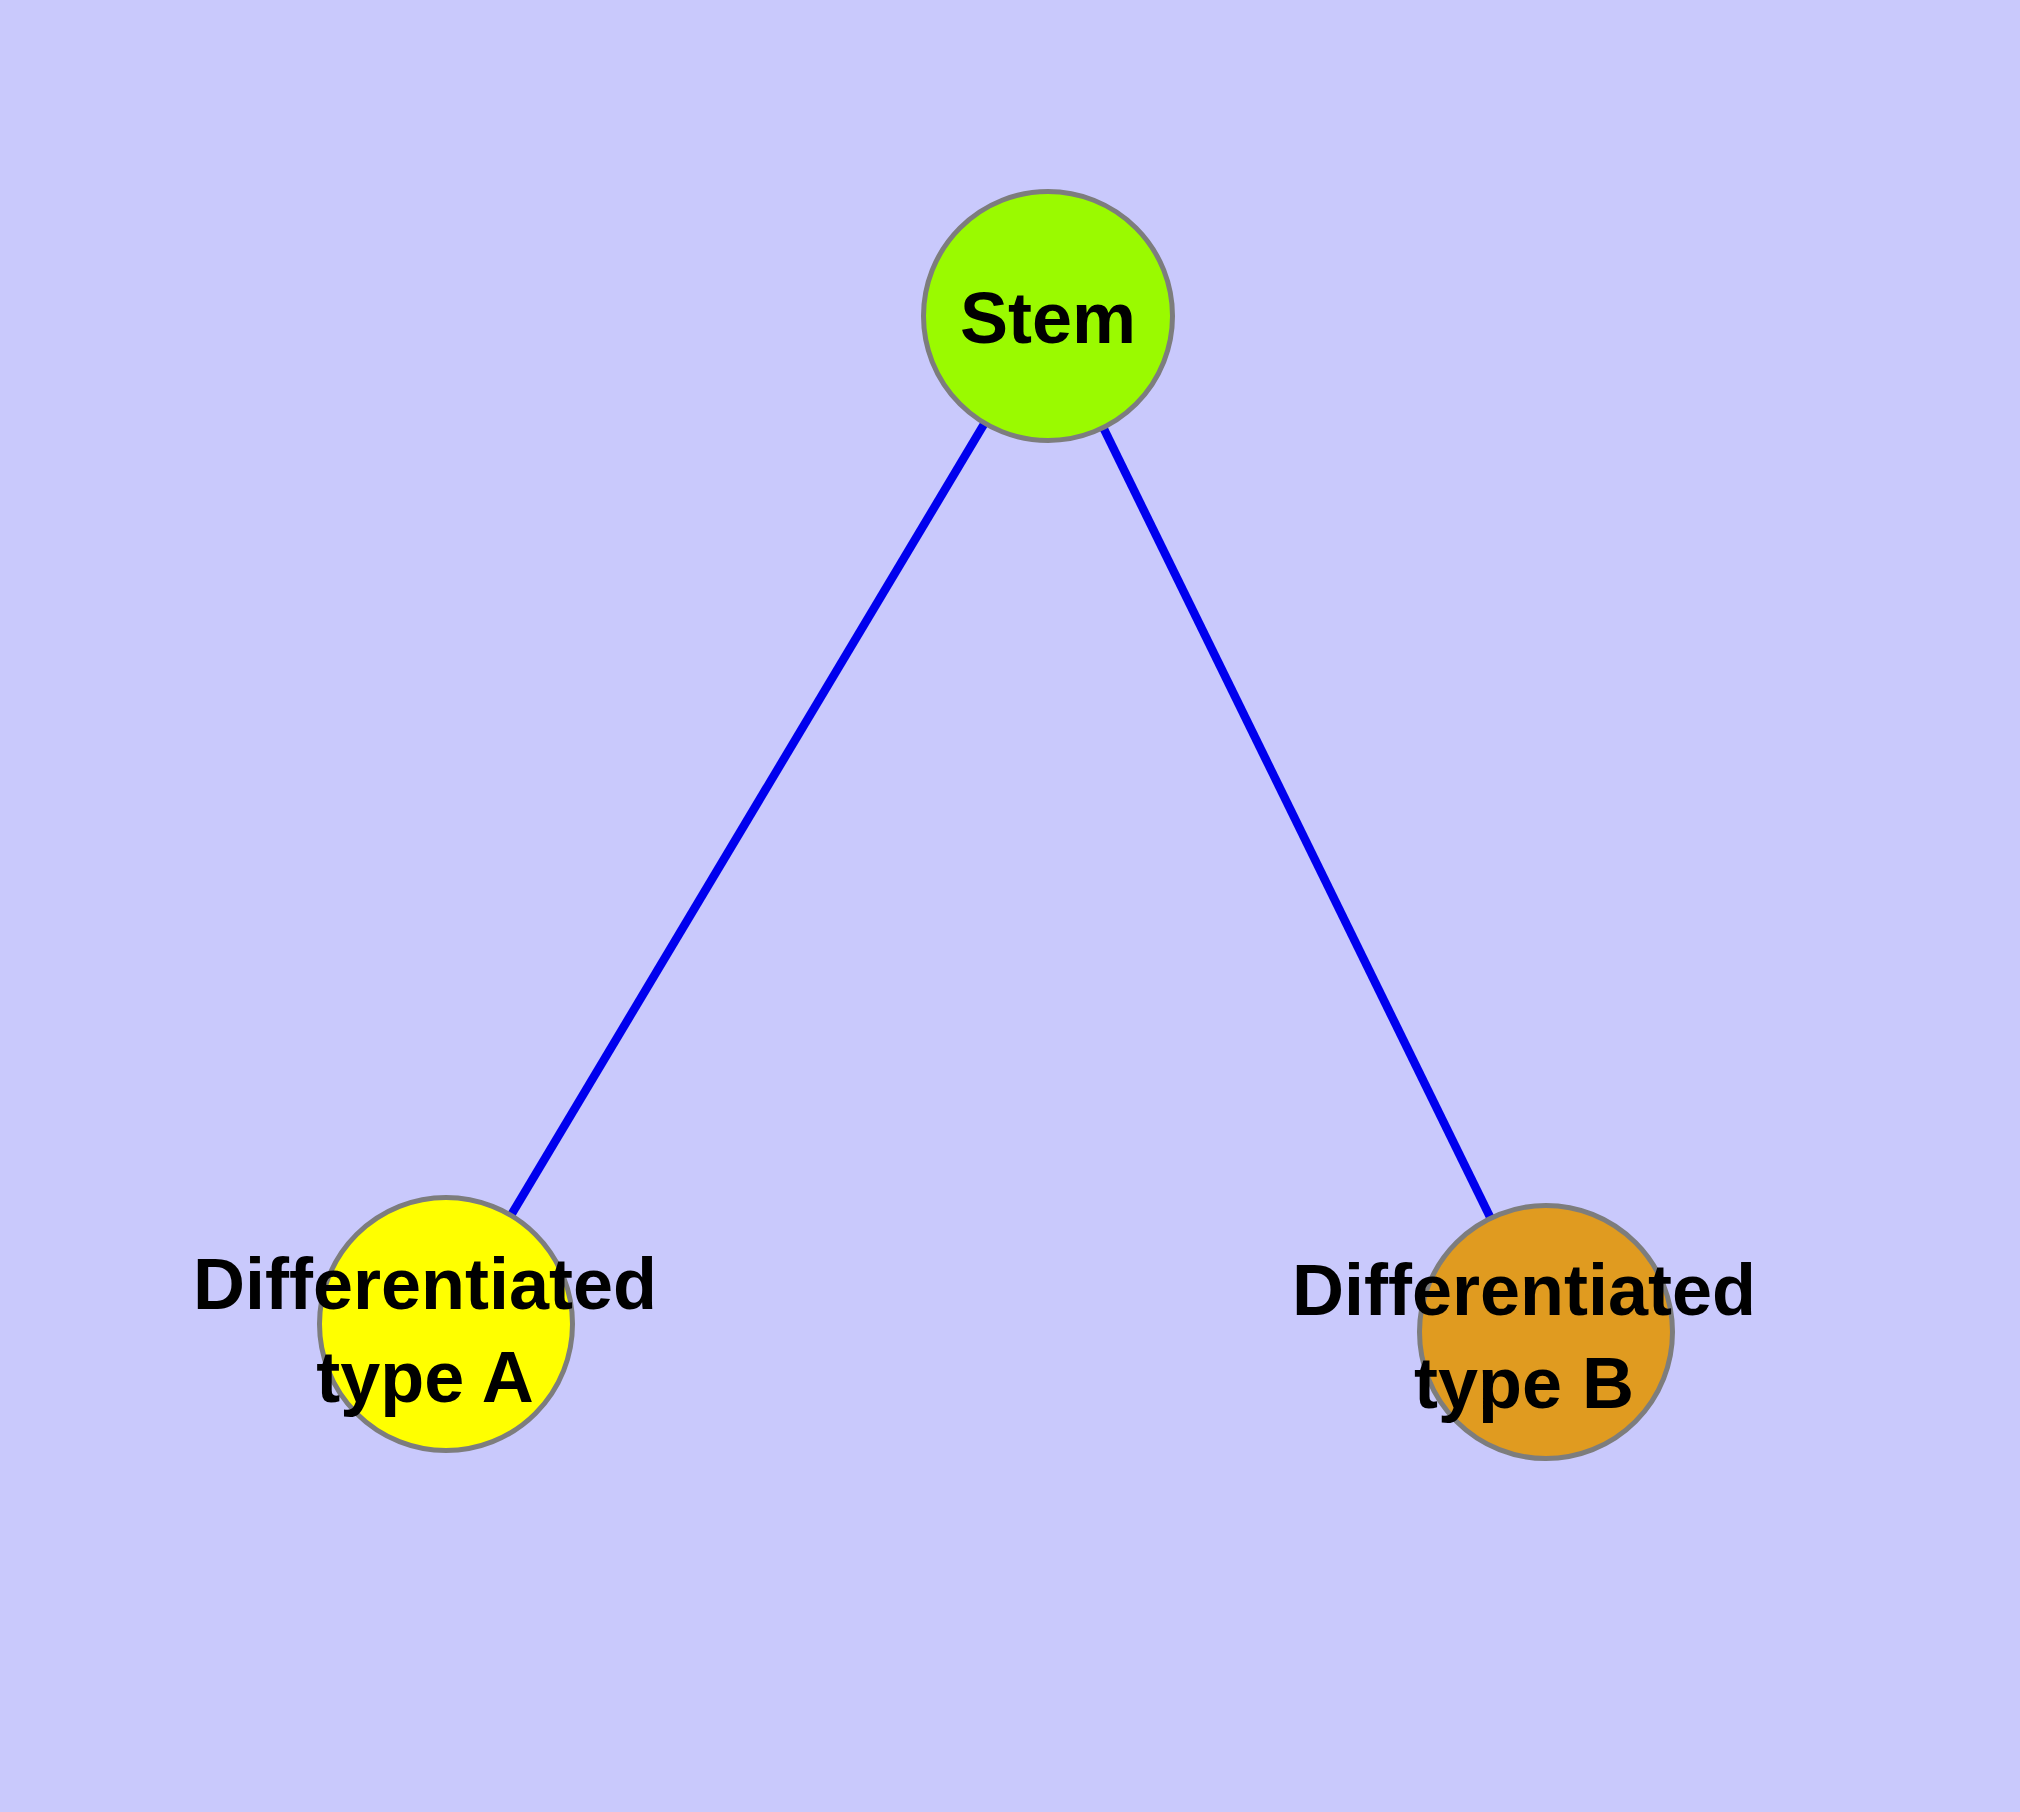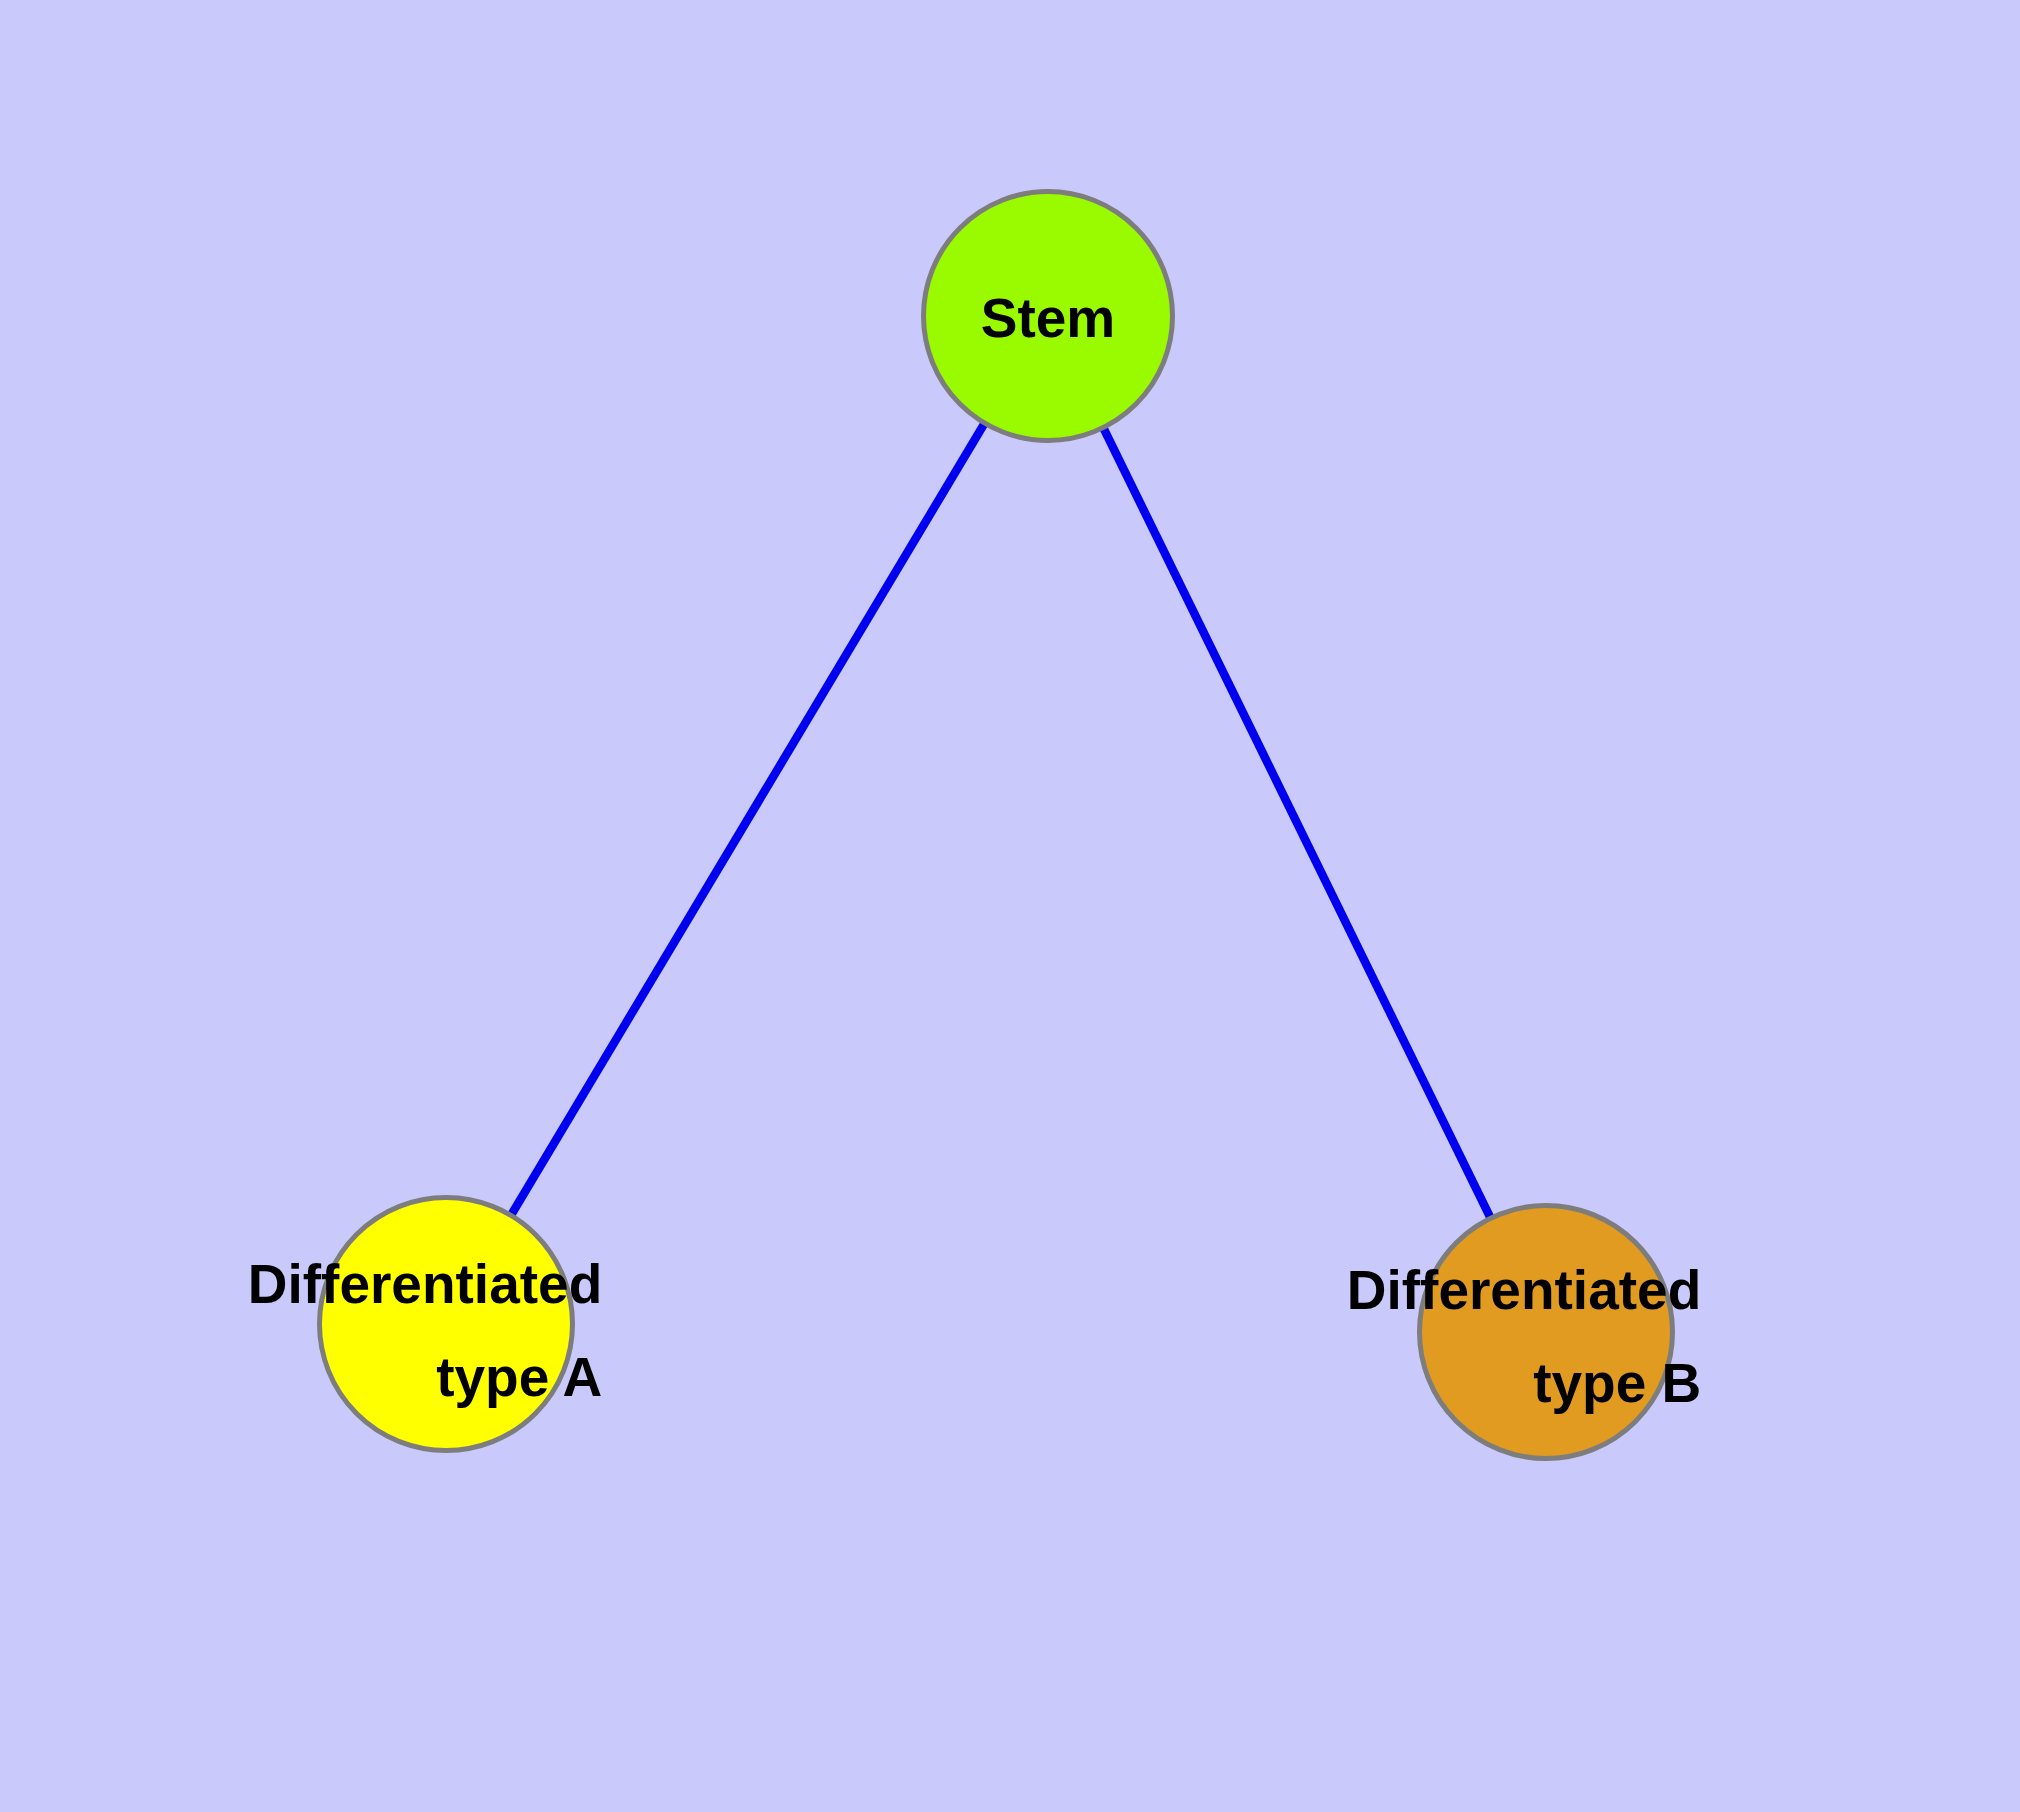--- a/index.html
+++ b/index.html
@@ -51,23 +51,23 @@
     top: 1203px;
     width: 258px;
     height: 258px;
     background: #e09b20;
   }
   .label {
     position: absolute;
     transform: translate(-50%, -50%);
     color: #000000;
     font-weight: bold;
-    font-size: 55px;
+    font-size: 72px;
     line-height: 93px;
-    text-align: right;
+    text-align: center;
     white-space: pre-line;
   }
   .label-stem { left: 1048px; top: 318px; }
   .label-a    { left: 425px;  top: 1331px; }
   .label-b    { left: 1524px; top: 1337px; }
 </style>
 </head>
 <body>
 
 <div class="stage">

